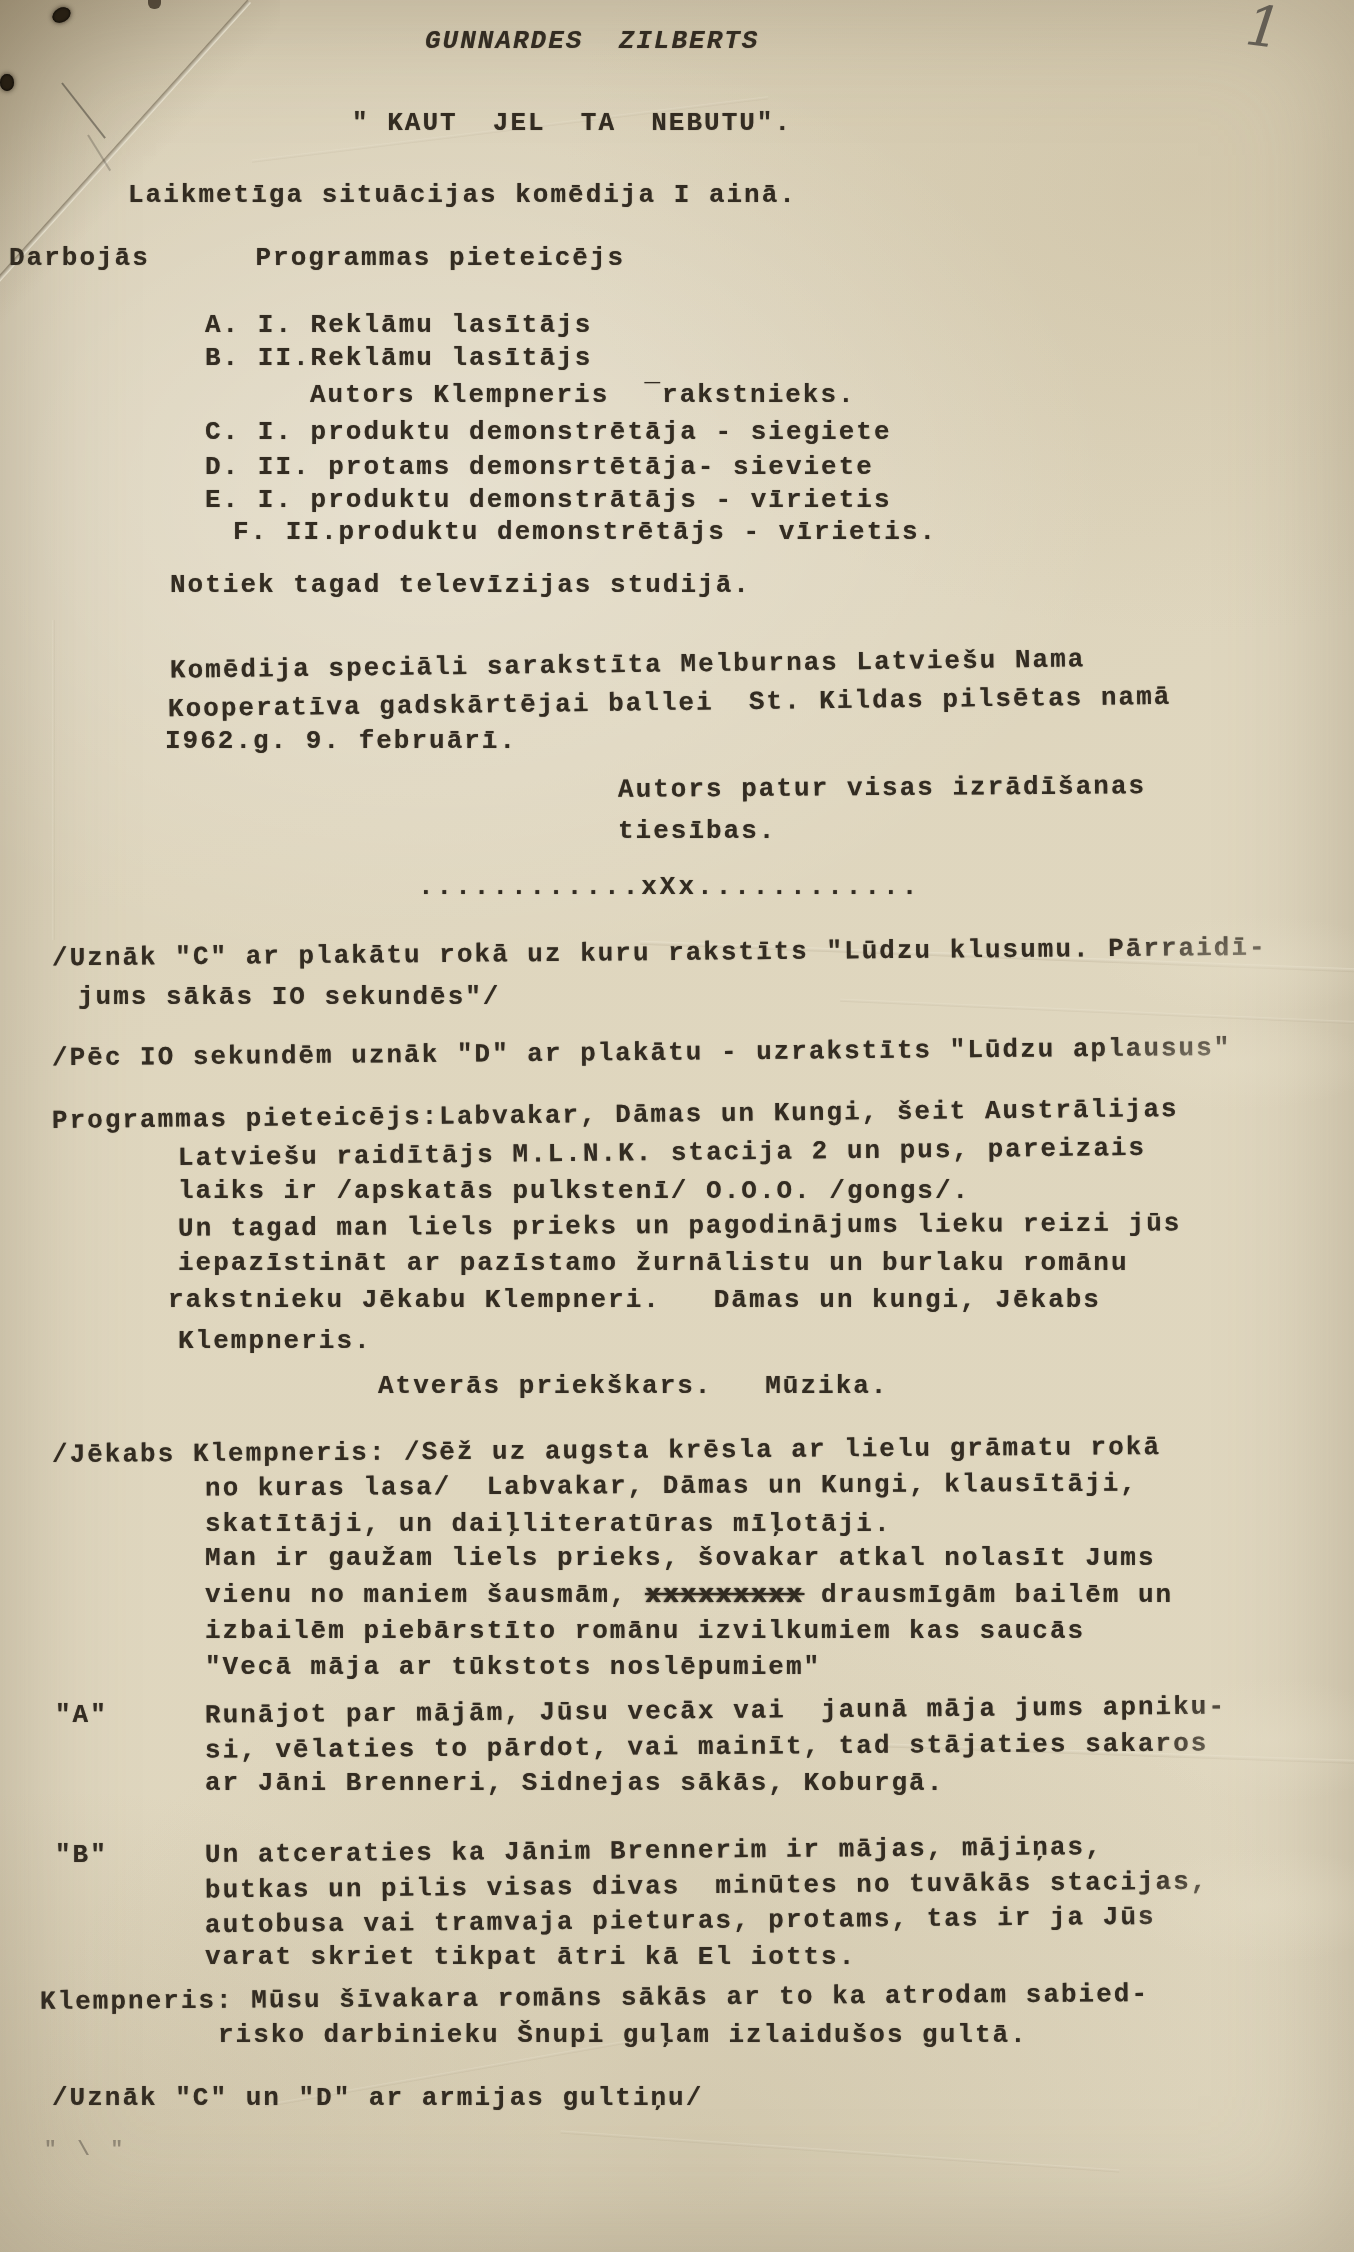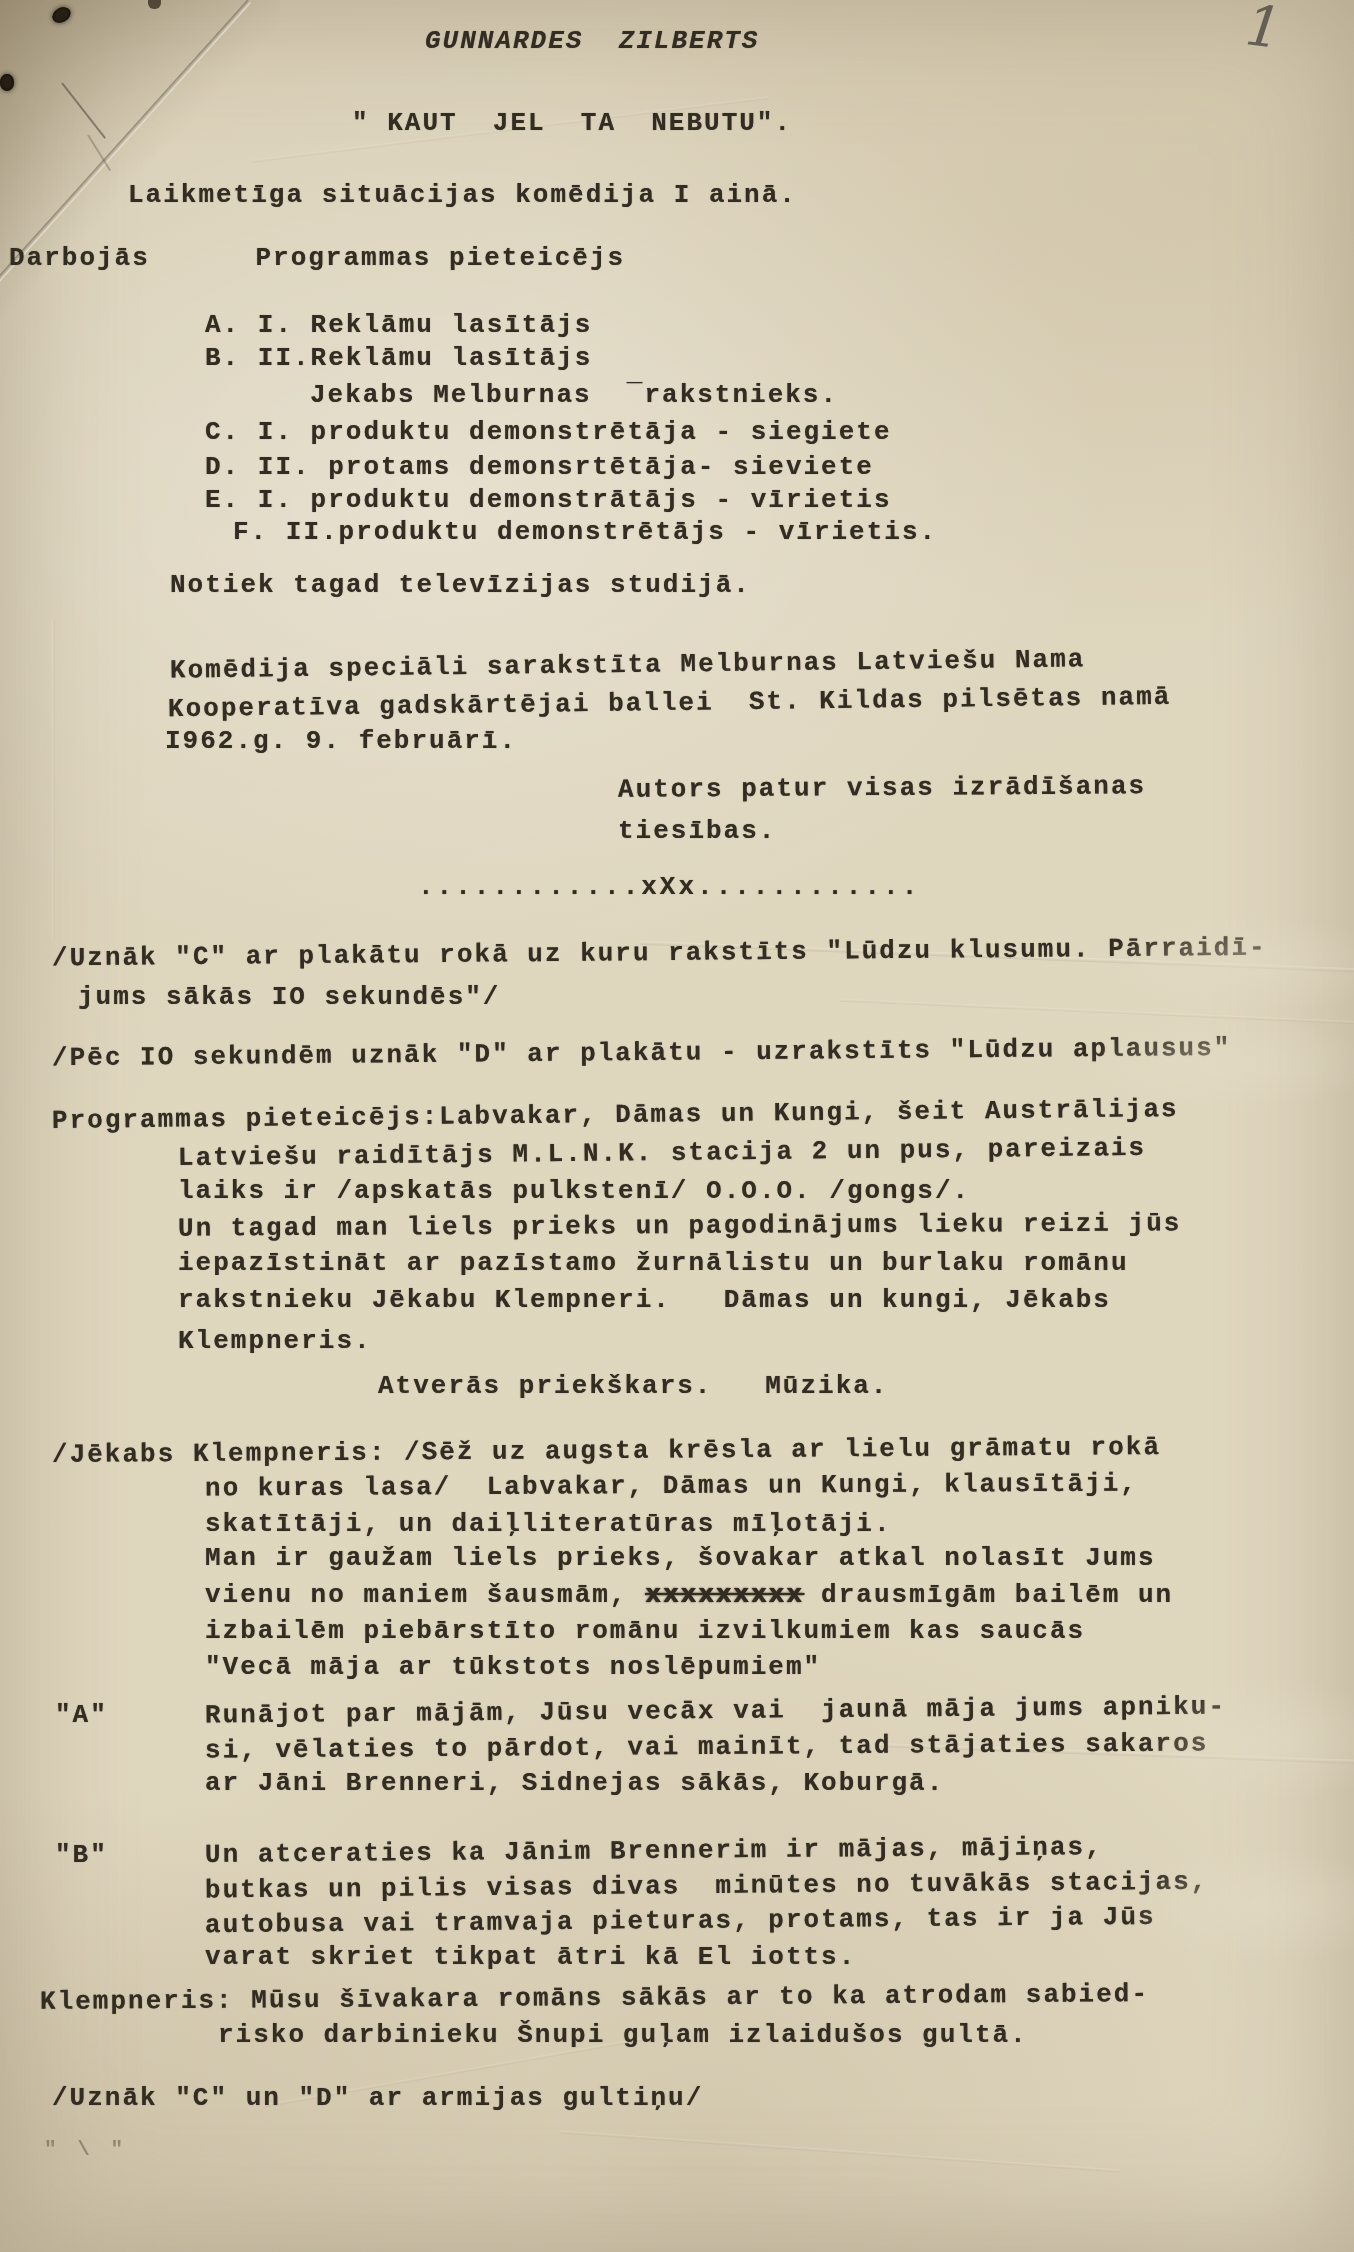--- a/index.html
+++ b/index.html
@@ -101,41 +101,41 @@
 
   <div class="pencil">1</div>
 
   <div id="lines">
       <div class="tline title" style="left: 425px; top: 26px; font-style: italic;">GUNNARDES  ZILBERTS</div>
       <div class="tline" style="left: 352px; top: 108px;">" KAUT  JEL  TA  NEBUTU".</div>
       <div class="tline" style="left: 128px; top: 180px;">Laikmetīga situācijas komēdija I ainā.</div>
       <div class="tline" style="left: 3px; top: 243px; margin-left: 6px;">Darbojās      Programmas pieteicējs</div>
       <div class="tline" style="left: 205px; top: 310px;">A. I. Reklāmu lasītājs</div>
       <div class="tline" style="left: 205px; top: 343px;">B. II.Reklāmu lasītājs</div>
-      <div class="tline" style="left: 310px; top: 380px;">Jekabs Melburnas  ‾rakstnieks.</div>
+      <div class="tline" style="left: 310px; top: 380px;">Autors Klempneris  ‾rakstnieks.</div>
       <div class="tline" style="left: 205px; top: 417px;">C. I. produktu demonstrētāja - siegiete</div>
       <div class="tline" style="left: 205px; top: 452px;">D. II. protams demonsrtētāja- sieviete</div>
       <div class="tline" style="left: 205px; top: 485px;">E. I. produktu demonstrātājs - vīrietis</div>
       <div class="tline" style="left: 205px; top: 517px; margin-left: 28px;">F. II.produktu demonstrētājs - vīrietis.</div>
       <div class="tline" style="left: 170px; top: 570px;">Notiek tagad televīzijas studijā.</div>
       <div class="tline" style="left: 170px; top: 650px; transform: rotate(-0.7deg);">Komēdija speciāli sarakstīta Melburnas Latviešu Nama</div>
       <div class="tline" style="left: 168px; top: 688px; transform: rotate(-0.7deg);">Kooperatīva gadskārtējai ballei  St. Kildas pilsētas namā</div>
       <div class="tline" style="left: 165px; top: 726px; text-align: center;">I962.g. 9. februārī.</div>
       <div class="tline" style="left: 618px; top: 773px; transform: rotate(-0.4deg);">Autors patur visas izrādīšanas</div>
       <div class="tline" style="left: 618px; top: 816px;">tiesības.</div>
       <div class="tline dots" style="left: 418px; top: 872px;">............xXx............</div>
       <div class="tline" style="left: 52px; top: 938px; transform: rotate(-0.5deg);">/Uznāk "C" ar plakātu rokā uz kuru rakstīts "Lūdzu klusumu. Pārraidī-</div>
       <div class="tline" style="left: 78px; top: 982px;">jums sākās IO sekundēs"/</div>
       <div class="tline" style="left: 52px; top: 1038px; transform: rotate(-0.5deg);">/Pēc IO sekundēm uznāk "D" ar plakātu - uzrakstīts "Lūdzu aplausus"</div>
       <div class="tline" style="left: 52px; top: 1100px; transform: rotate(-0.6deg);">Programmas pieteicējs:Labvakar, Dāmas un Kungi, šeit Austrālijas</div>
       <div class="tline" style="left: 178px; top: 1138px; transform: rotate(-0.6deg);">Latviešu raidītājs M.L.N.K. stacija 2 un pus, pareizais</div>
       <div class="tline" style="left: 178px; top: 1176px;">laiks ir /apskatās pulkstenī/ O.O.O. /gongs/.</div>
       <div class="tline" style="left: 178px; top: 1211px; transform: rotate(-0.3deg);">Un tagad man liels prieks un pagodinājums lieku reizi jūs</div>
       <div class="tline" style="left: 178px; top: 1248px;">iepazīstināt ar pazīstamo žurnālistu un burlaku romānu</div>
-      <div class="tline" style="left: 178px; top: 1285px;">rakstnieku Jēkabu Klempneri.   Dāmas un kungi, Jēkabs</div>
+      <div class="tline" style="left: 168px; top: 1285px;">rakstnieku Jēkabu Klempneri.   Dāmas un kungi, Jēkabs</div>
       <div class="tline" style="left: 178px; top: 1326px;">Klempneris.</div>
       <div class="tline" style="left: 378px; top: 1371px;">Atverās priekškars.   Mūzika.</div>
       <div class="tline" style="left: 52px; top: 1436px; transform: rotate(-0.4deg);">/Jēkabs Klempneris: /Sēž uz augsta krēsla ar lielu grāmatu rokā</div>
       <div class="tline" style="left: 205px; top: 1471px; transform: rotate(-0.3deg);">no kuras lasa/  Labvakar, Dāmas un Kungi, klausītāji,</div>
       <div class="tline" style="left: 205px; top: 1509px;">skatītāji, un daiļliteratūras mīļotāji.</div>
       <div class="tline" style="left: 205px; top: 1543px;">Man ir gaužam liels prieks, šovakar atkal nolasīt Jums</div>
       <div class="tline" style="left: 205px; top: 1580px;"><span>vienu no maniem šausmām, </span><span class="strike">xxxxxxxxx</span><span> drausmīgām bailēm un</span></div>
       <div class="tline" style="left: 205px; top: 1616px;">izbailēm piebārstīto romānu izvilkumiem kas saucās</div>
       <div class="tline" style="left: 205px; top: 1652px;">"Vecā māja ar tūkstots noslēpumiem"</div>
       <div class="tline" style="left: 55px; top: 1700px;">"A"</div>

